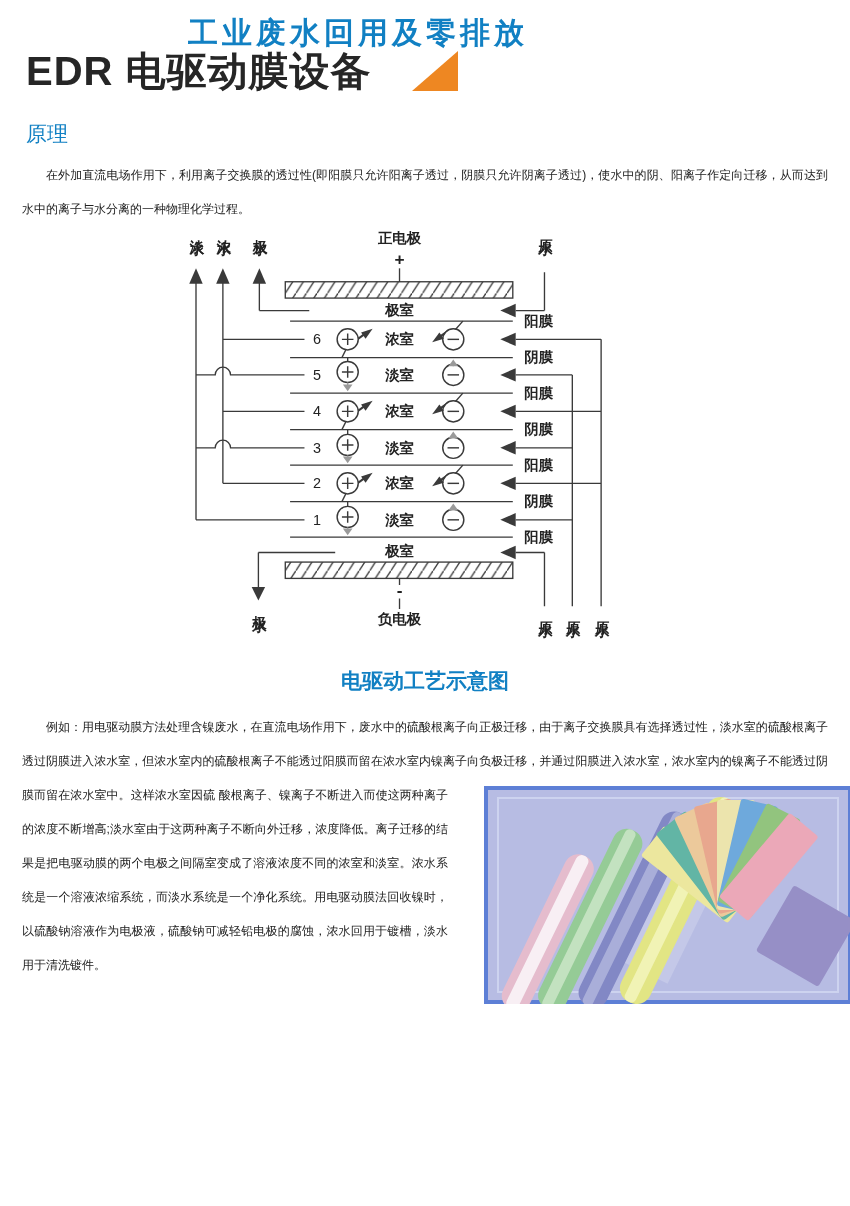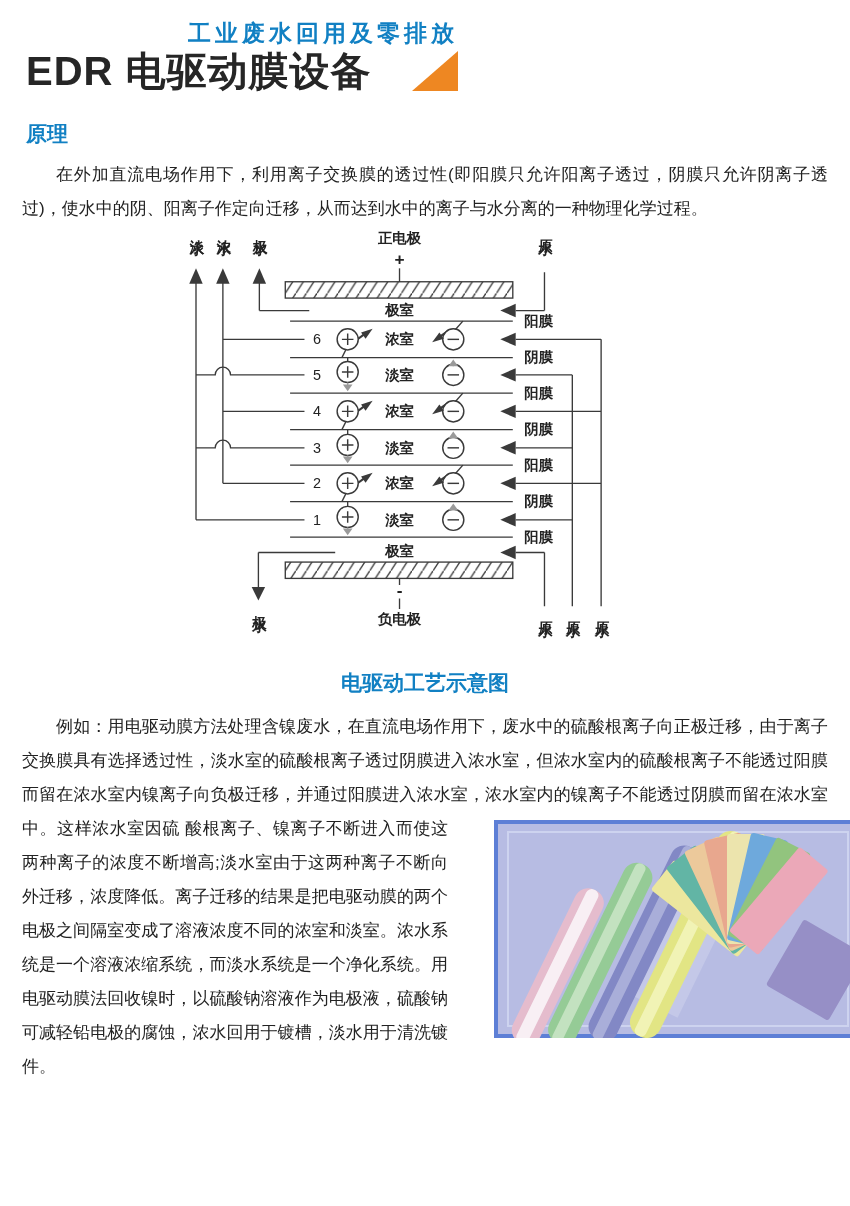--- a/index.html
+++ b/index.html
@@ -4,41 +4,41 @@
 <style>
   * { box-sizing: border-box; margin: 0; padding: 0; }
   html,body { background:#ffffff; }
   body {
     width: 850px; height: 1206px; margin: 0 auto; overflow: hidden;
     font-family: "Liberation Sans", sans-serif;
     color: #1f1f1f;
   }
   .tagline {
     margin: 20px 0 0 188px;
-    font-size: 23px; line-height: 26px; font-weight: bold;
+    font-size: 30px; line-height: 26px; font-weight: bold;
     color: #1180c3; letter-spacing: 4px;
   }
   .title-row { margin: 2px 0 0 26px; display: flex; align-items: flex-end; gap: 22px; }
   .title {
     font-size: 40px; line-height: 46px; font-weight: bold;
     color: #262626; letter-spacing: 1px;
   }
   .orange-tri {
     width: 0; height: 0; margin: 0 0 3px 18px;
     border-left: 46px solid transparent;
     border-bottom: 40px solid #ee8722;
   }
   .section-heading {
     margin: 28px 0 0 26px;
-    font-size: 21px; line-height: 24px; font-weight: bold;
+    font-size: 21px; line-height: 24px; font-weight: normal;
     color: #1180c3;
   }
   .body-text {
     margin: 12px 22px 0 22px;
-    font-size: 17px; line-height: 34px;
+    font-size: 12px; line-height: 34px;
     text-align: justify; color: #222222;
   }
   .indent { text-indent: 2em; }
   
   .diagram {
     position: relative; width: 560px; height: 452px;
     margin: 2px 0 -14px 148px;
     transform: scale(0.96); transform-origin: top left;
   }
   .diagram svg { position: absolute; left: 0; top: 0; }
@@ -46,21 +46,21 @@
     position: absolute; top: 0;
     writing-mode: vertical-rl; text-orientation: upright;
     font-size: 15px; font-weight: 600; letter-spacing: 2px; color: #222;
     white-space: nowrap;
   }
   .dg-text { font-size: 15px; fill: #222; }
   .dg-bold { font-weight: 600; }
   .dg-sign { font-size: 18px; font-weight: bold; }
   .caption {
     text-align: center; margin-top: 4px;
-    font-size: 21px; line-height: 26px; font-weight: bold; color: #1180c3;
+    font-size: 21px; line-height: 26px; font-weight: bold; color: #1180c3; font-family: Liberation Mono, monospace;
   }
   .example { margin-top: 14px; }
   .photo {
     float: right; width: 368px; height: 218px;
     margin: 8px 0 4px 12px; display: block;
   }
 </style>
 </head>
 <body>
 

